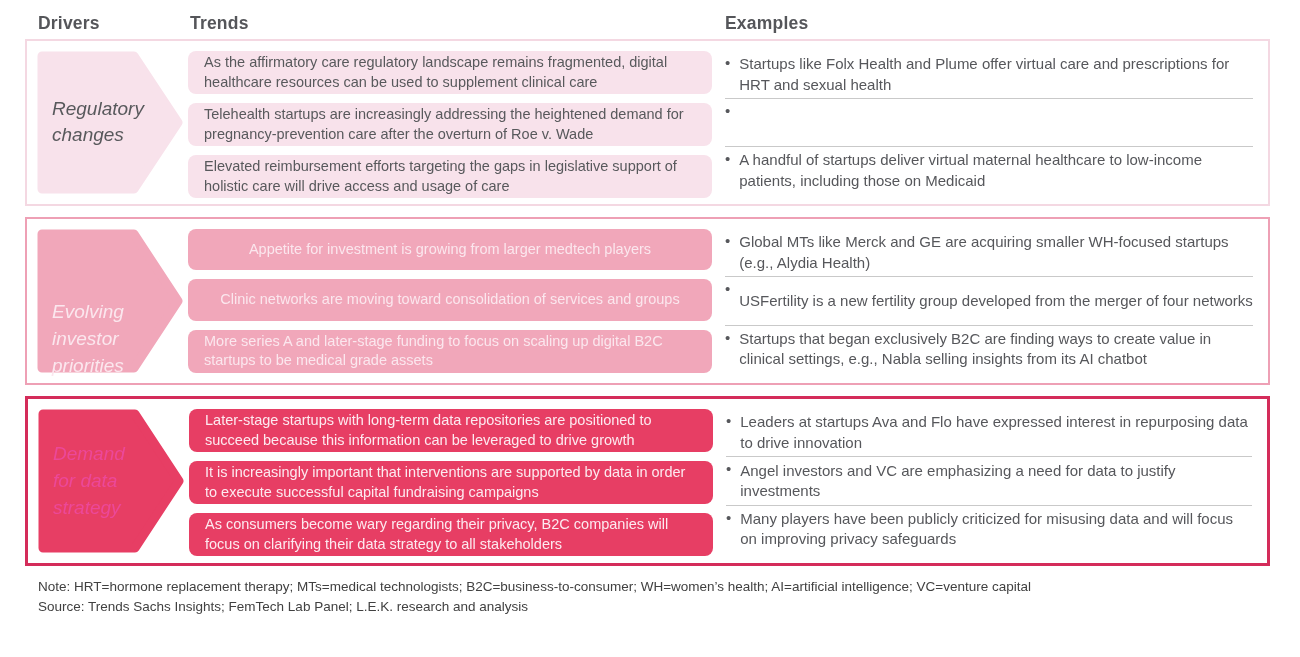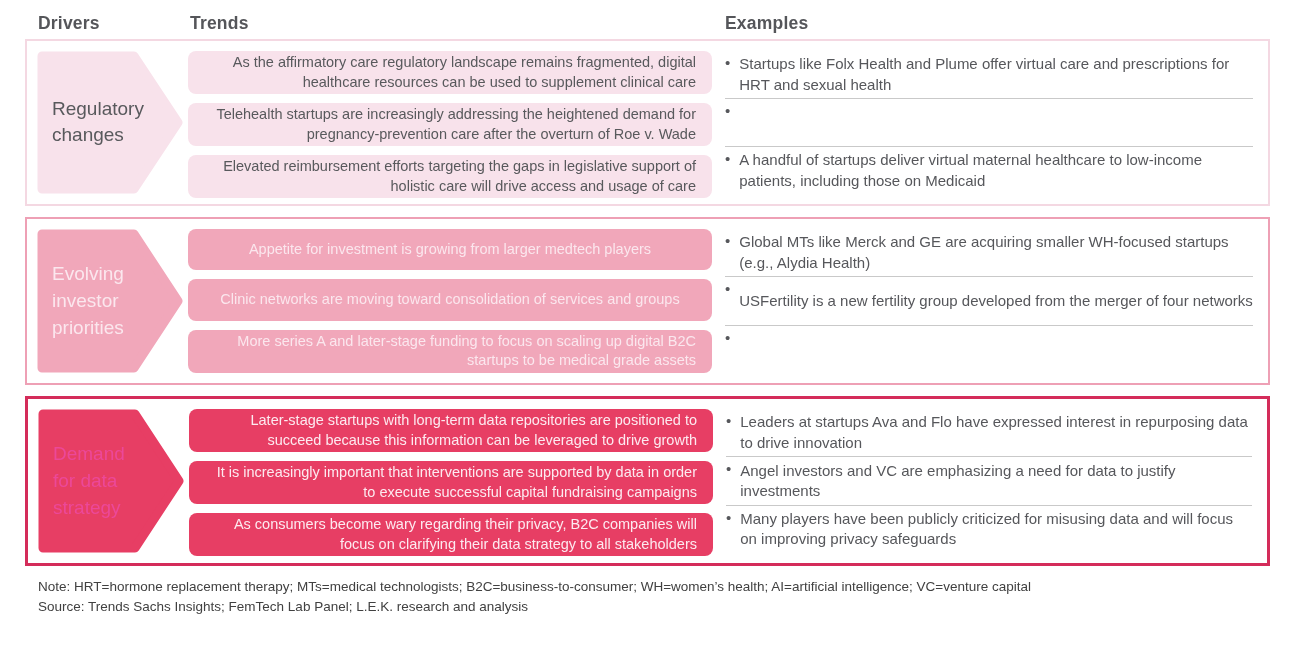--- a/index.html
+++ b/index.html
@@ -23,41 +23,41 @@
   
   .row {
     position:absolute; left:25px; width:1245px; box-sizing:border-box;
     display:flex; align-items:stretch; padding:10px; background:#ffffff;
   }
   .row1 { top:39px;  height:167px; border:2px solid #f4d8e2; }
   .row2 { top:217px; height:168px; border:2px solid #eea0b5; }
   .row3 { top:396px; height:170px; border:3px solid #d42c5a; }
 
   
-  .arrow-wrap { position:relative; width:146px; flex:none; }
+  .arrow-wrap { position:relative; width:146px; flex:none;font-style:italic; }
   .arrow-svg { position:absolute; top:0; left:0; width:100%; height:100%; }
   .row1 .arrow-svg polygon { fill:#f8e2eb; stroke:#f8e2eb; }
   .row2 .arrow-svg polygon { fill:#f1a7ba; stroke:#f1a7ba; }
   .row3 .arrow-svg polygon { fill:#e73e64; stroke:#e73e64; }
   .driver-label {
     position:absolute; left:15px; top:50%; transform:translateY(-50%);
     width:94px; font-size:19px; line-height:1.42; white-space:normal;
   }
   .row1 .driver-label { color:#58595c; }
-  .row2 .driver-label { color:#fbe7ee; }
+  .row2 .driver-label { color:#fbe7ee;margin-top:38px; }
   .row3 .driver-label { color:#ec4899; }
 
   
   .trends-col {
     width:524px; flex:none; margin-left:5px;
     display:flex; flex-direction:column; gap:9px;
   }
   .trend {
     flex:1; border-radius:8px; display:flex; align-items:center; justify-content:center;
-    text-align:right; font-size:14.5px; line-height:1.35; padding:2px 16px;
+    text-align:left; font-size:14.5px; line-height:1.35; padding:2px 16px;
     box-sizing:border-box;
   }
   .row1 .trend { background:#f8e2eb; color:#58595c; }
   .row2 .trend { background:#f1a7ba; color:#fbe7ee; }
   .row3 .trend { background:#e73e64; color:#fdeaf0; }
 
   
   .examples-col {
     flex:1; margin-left:11px; display:flex; flex-direction:column;
   }
@@ -130,20 +130,21 @@
         <span class="ex-text">Global MTs like Merck and GE are acquiring smaller WH-focused startups (e.g., Alydia Health)</span>
       </div>
       <div class="sep"></div>
       <div class="example">
         <span class="bullet">•</span>
         <span class="ex-text">USFertility is a new fertility group developed from the merger of four networks</span>
       </div>
       <div class="sep"></div>
       <div class="example">
         <span class="bullet">•</span>
+        <span class="ex-text">Startups that began exclusively B2C are finding ways to create value in clinical settings, e.g., Nabla selling insights from its AI chatbot</span>
       </div>
     </div>
   </section>
 
   <section class="row row3">
     <div class="arrow-wrap">
       <svg class="arrow-svg" viewBox="0 0 146 143" preserveAspectRatio="none" aria-hidden="true">
         <polygon points="5,5 97,5 141,71.5 97,138 5,138" stroke-width="9" stroke-linejoin="round"></polygon>
       </svg>
       <div class="driver-label">Demand for data strategy</div>

